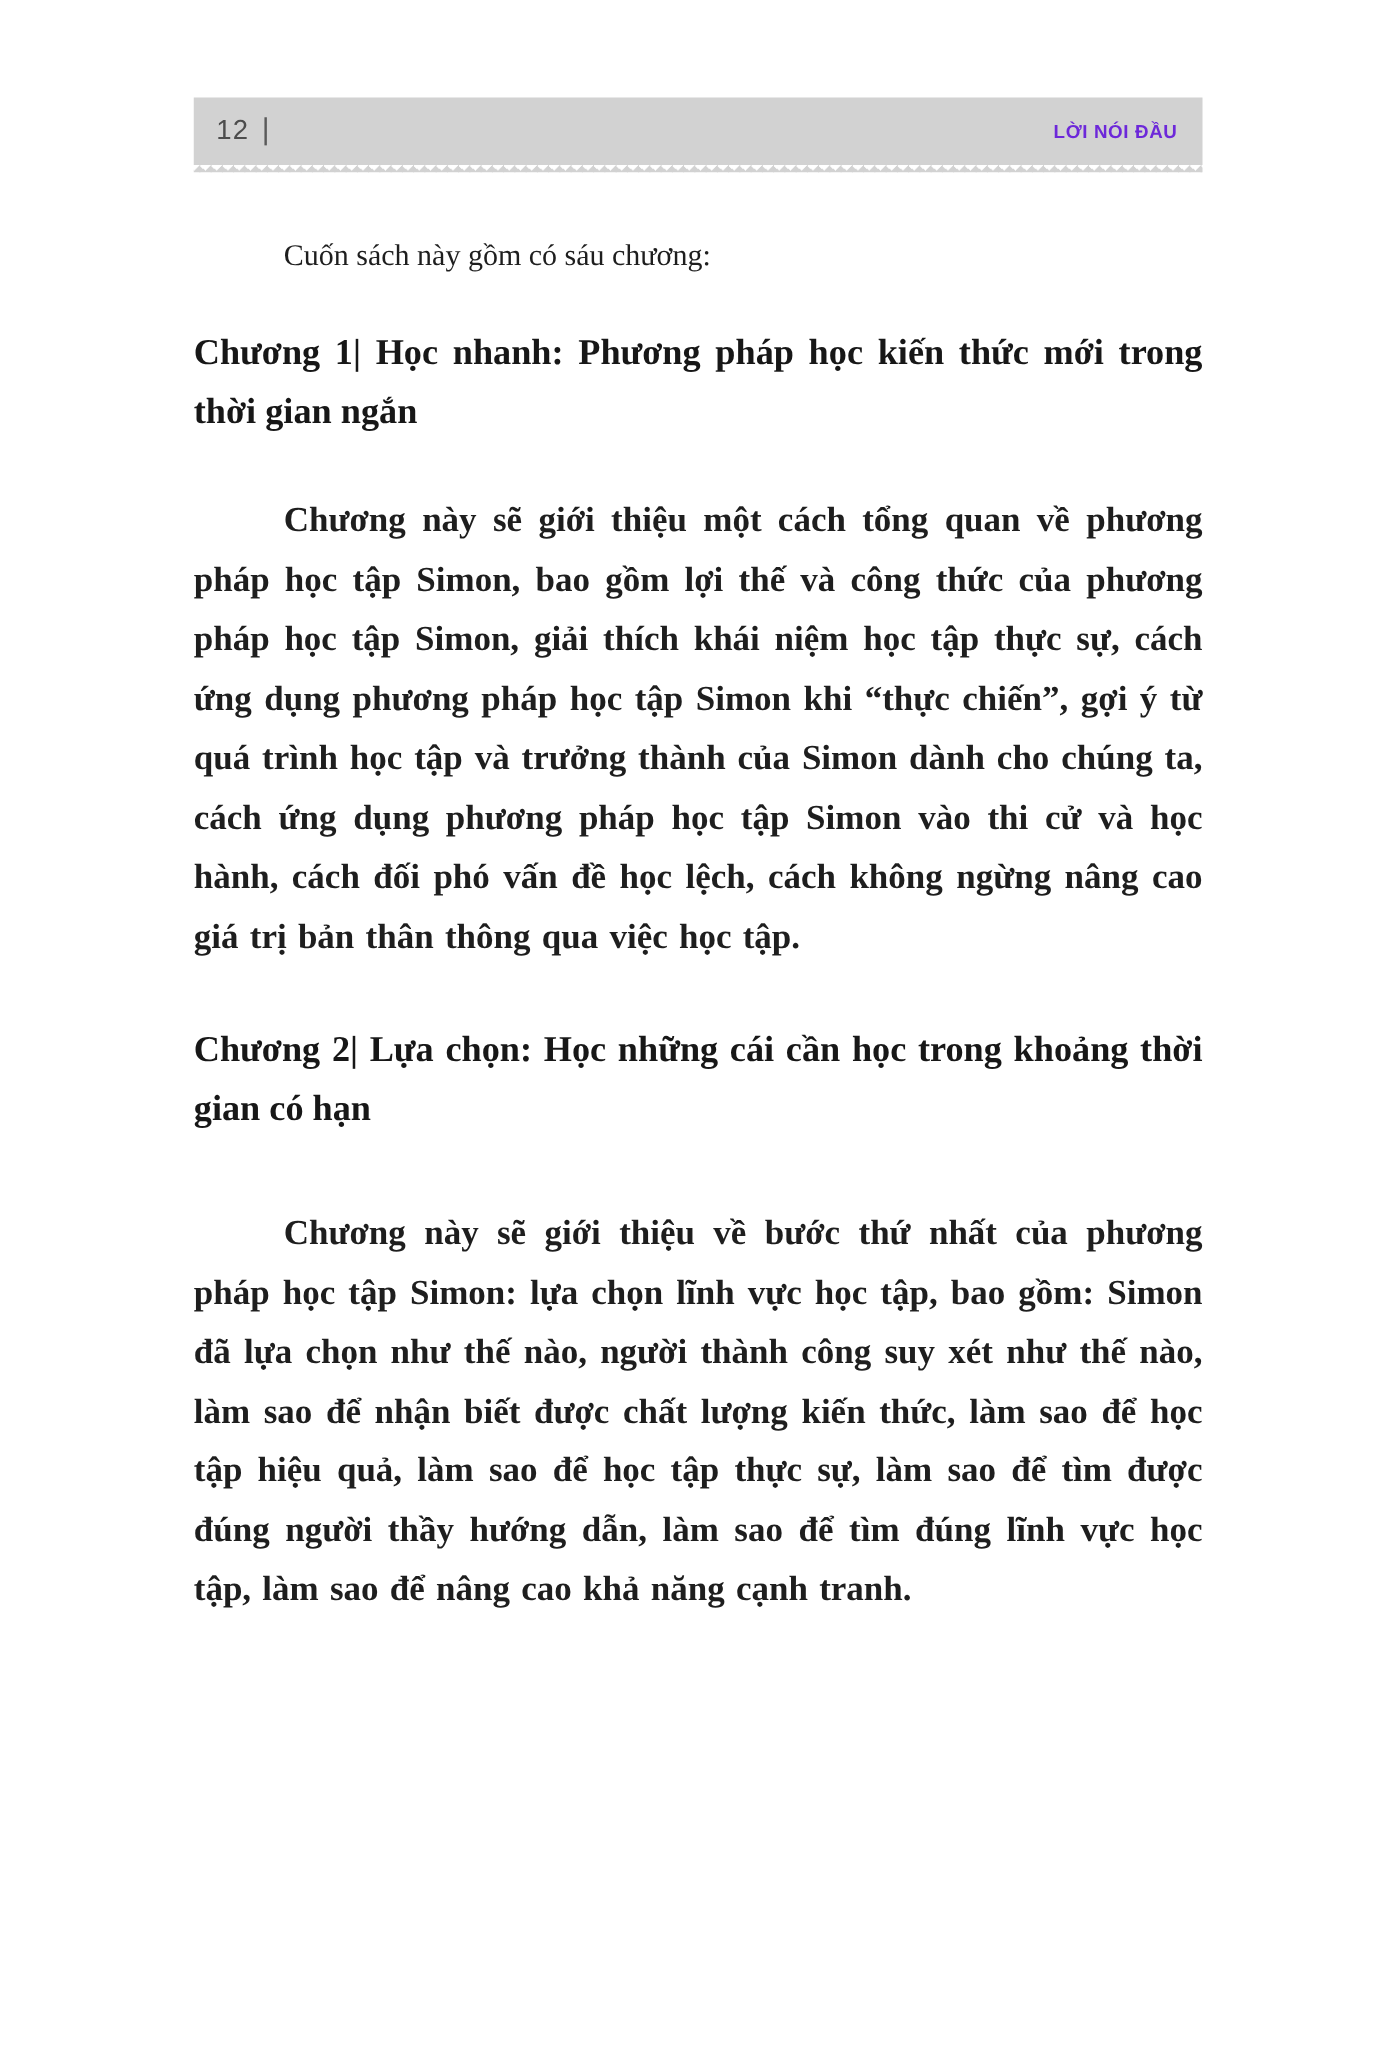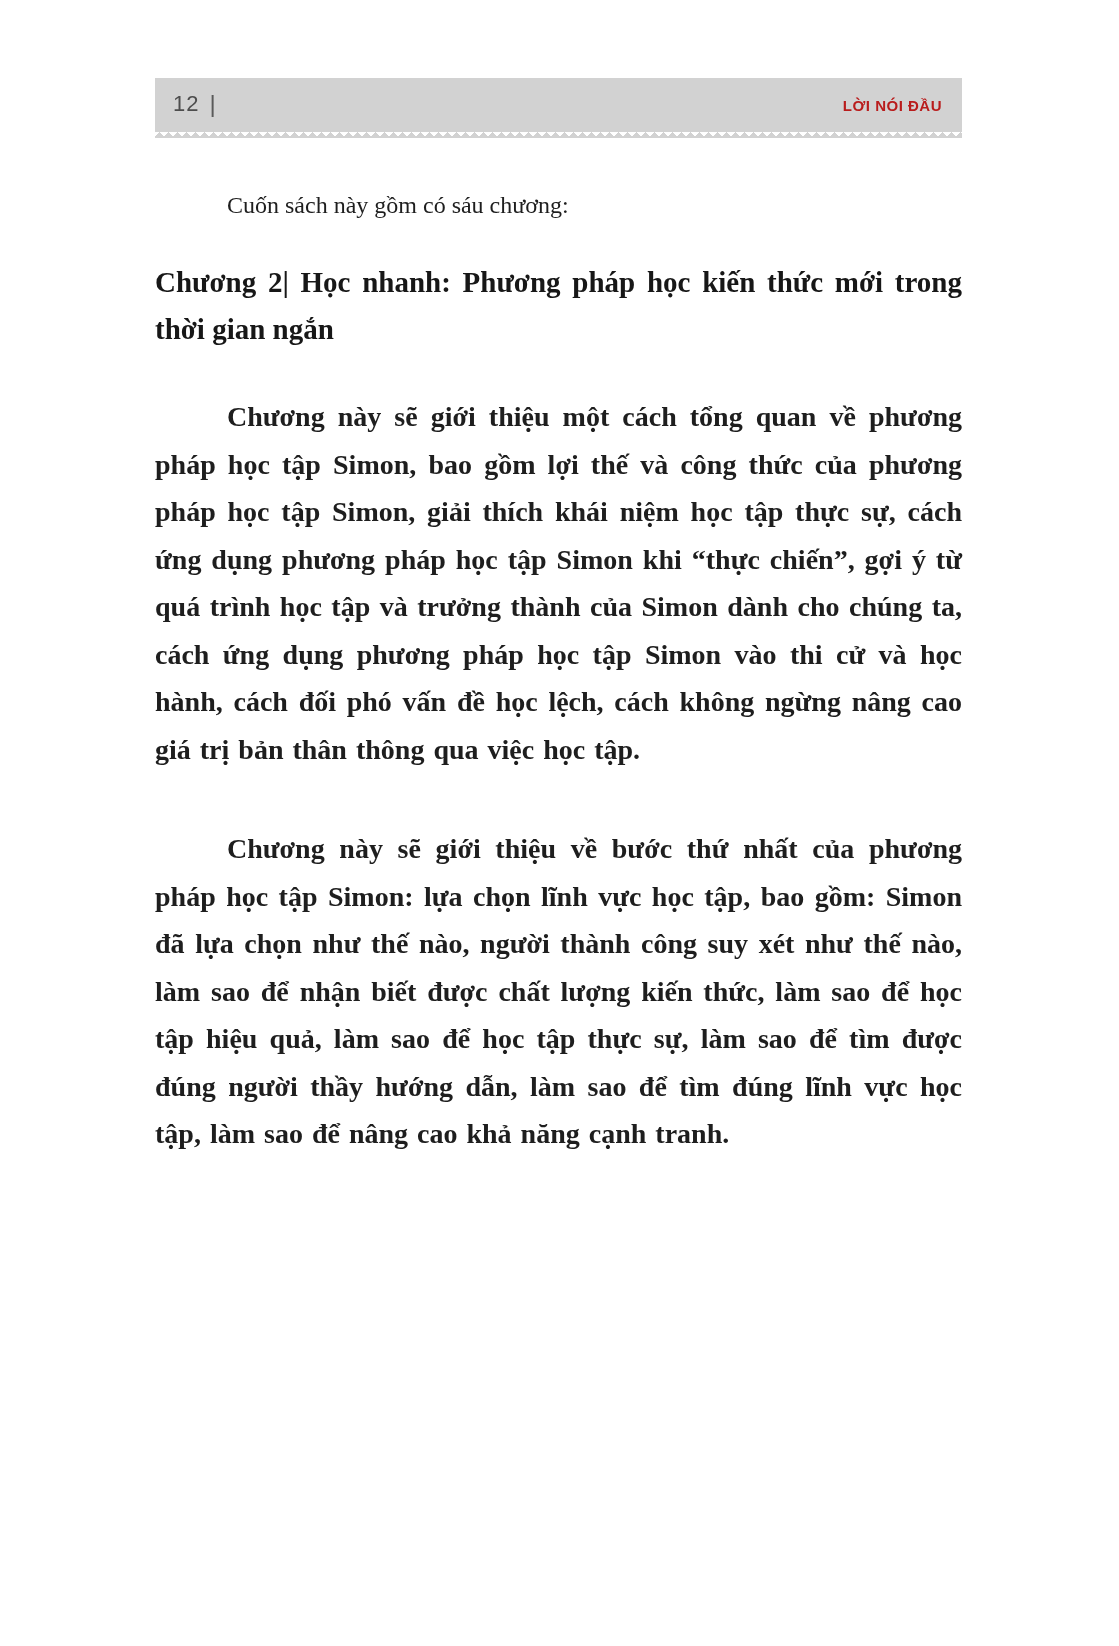--- a/index.html
+++ b/index.html
@@ -54,21 +54,21 @@
   }
   .page-number .sep {
     font-size: 24px;
     font-weight: 300;
     color: #5a5a5a;
     transform: translateY(-1px);
   }
   .running-title {
     font-size: 15px;
     font-weight: bold;
-    color: #b91c1c;
+    color: #6d28d9;
     letter-spacing: 0.5px;
   }
   
   .section-heading {
     margin: 46px 0 0 0;
     font-size: 32px;
     font-weight: bold;
     line-height: 40px;
     color: #171717;
   }
@@ -111,18 +111,19 @@
     <span class="page-number">
       <span>12</span>
       <span class="sep">|</span>
     </span>
     <span class="running-title">LỜI NÓI ĐẦU</span>
   </div>
 
 
   <p class="intro">Cuốn sách này gồm có sáu chương:</p>
 
-  <h3 class="chapter-heading">Chương 2| Học nhanh: Phương pháp học kiến thức mới trong thời gian ngắn</h3>
+  <h3 class="chapter-heading">Chương 1| Học nhanh: Phương pháp học kiến thức mới trong thời gian ngắn</h3>
   <p class="chapter-body">Chương này sẽ giới thiệu một cách tổng quan về phương pháp học tập Simon, bao gồm lợi thế và công thức của phương pháp học tập Simon, giải thích khái niệm học tập thực sự, cách ứng dụng phương pháp học tập Simon khi “thực chiến”, gợi ý từ quá trình học tập và trưởng thành của Simon dành cho chúng ta, cách ứng dụng phương pháp học tập Simon vào thi cử và học hành, cách đối phó vấn đề học lệch, cách không ngừng nâng cao giá trị bản thân thông qua việc học tập.</p>
 
+  <h3 class="chapter-heading second">Chương 2| Lựa chọn: Học những cái cần học trong khoảng thời gian có hạn</h3>
   <p class="chapter-body second">Chương này sẽ giới thiệu về bước thứ nhất của phương pháp học tập Simon: lựa chọn lĩnh vực học tập, bao gồm: Simon đã lựa chọn như thế nào, người thành công suy xét như thế nào, làm sao để nhận biết được chất lượng kiến thức, làm sao để học tập hiệu quả, làm sao để học tập thực sự, làm sao để tìm được đúng người thầy hướng dẫn, làm sao để tìm đúng lĩnh vực học tập, làm sao để nâng cao khả năng cạnh tranh.</p>
 
 </div>
 
 </body></html>

